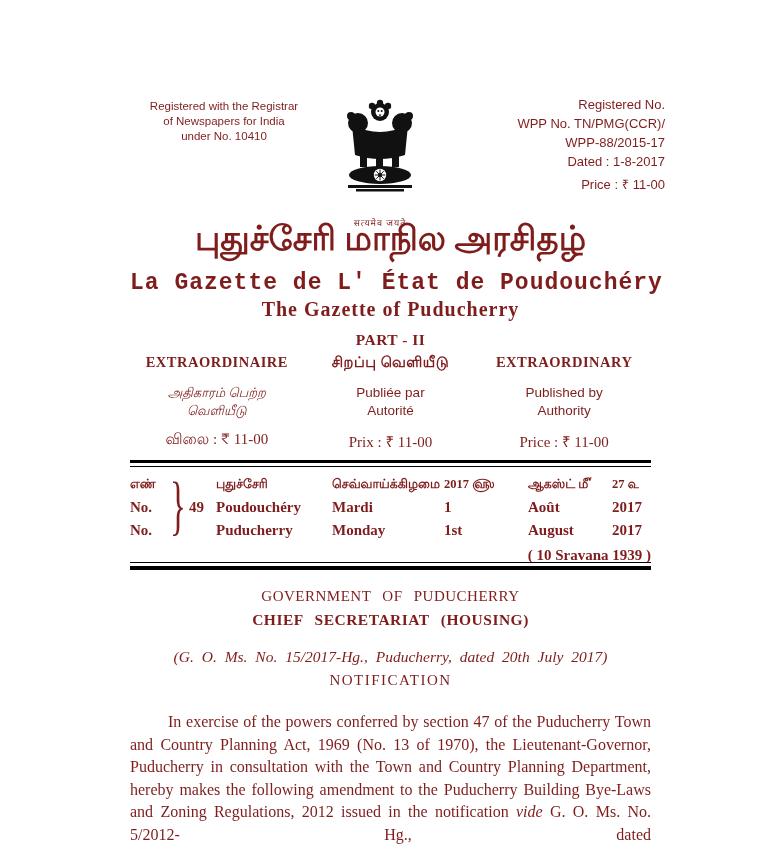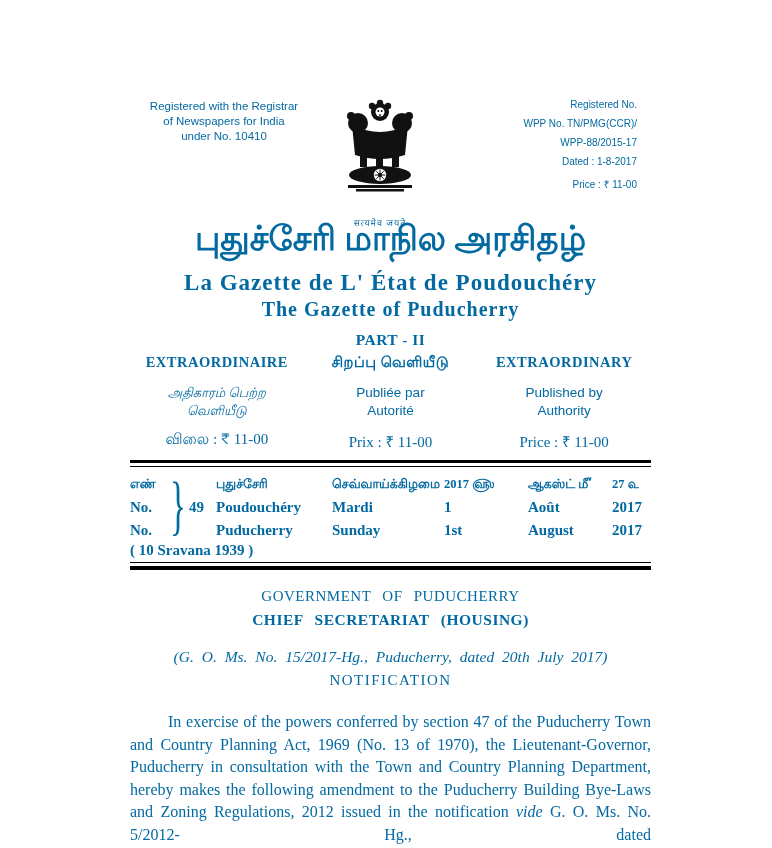--- a/index.html
+++ b/index.html
@@ -1,33 +1,33 @@
 <!DOCTYPE html>
 <html><head>
 <meta charset="utf-8">
 <style>
   html,body{margin:0;padding:0;background:#ffffff;}
-  .page{position:relative;width:772px;height:848px;background:#ffffff;color:#0369a1;
+  .page{position:relative;width:772px;height:848px;background:#ffffff;color:#7f1d1d;
         font-family:"Liberation Serif",serif;overflow:hidden;}
 
   .abs{position:absolute;}
 
   
   .registrar{left:133px;top:99px;width:182px;text-align:center;
              font-family:"Liberation Sans",sans-serif;font-size:11.5px;line-height:15px;}
   .emblem-wrap{left:332px;top:99px;width:96px;text-align:center;}
   .emblem-motto{font-size:9px;margin-top:15px;letter-spacing:1px;}
-  .registration{right:135px;top:95px;width:260px;text-align:right;
-                font-family:"Liberation Sans",sans-serif;font-size:10px;line-height:19px;}
+  .registration{right:107px;top:95px;width:260px;text-align:right;
+                font-family:"Liberation Sans",sans-serif;font-size:13px;line-height:19px;}
   .registration .price-line{margin-top:4px;}
 
   
   .center-band{left:130px;width:521px;text-align:center;white-space:nowrap;}
   .title-ta{top:219px;font-size:34px;font-weight:bold;line-height:40px;}
-  .title-fr{top:270px;font-size:23px;font-weight:bold;letter-spacing:1px;}
+  .title-fr{top:270px;font-size:23px;font-weight:bold;letter-spacing:1px;font-family:Liberation Mono, monospace;}
   .title-en{top:298px;font-size:20px;font-weight:bold;letter-spacing:1px;}
   .part-label{top:331px;font-size:15.5px;font-weight:bold;letter-spacing:0.5px;}
 
   
   .grid3{left:130px;width:521px;display:grid;grid-template-columns:1fr 1fr 1fr;text-align:center;}
   .type-row{top:354px;font-size:14.5px;font-weight:bold;letter-spacing:0.5px;}
   .auth-row{top:384px;font-family:"Liberation Sans",sans-serif;font-size:13.5px;line-height:18px;}
   .auth-ta{font-family:"Liberation Serif",serif;font-style:italic;font-size:13px;}
   .price-row{top:431px;font-size:15px;}
 
@@ -41,21 +41,21 @@
   
   .issue-table{left:130px;top:473px;width:521px;font-weight:bold;font-size:15px;}
   .irow{display:grid;grid-template-columns:46px 40px 116px 112px 74px 94px 39px;
         height:23px;align-items:center;}
   .irow .ta{font-size:12.5px;}
   .cell{white-space:nowrap;}
   .c-num{padding-left:13px;}
   .c-month{padding-left:10px;}
   .brace{position:absolute;left:40px;top:-3px;font-size:66px;line-height:70px;
          font-weight:normal;transform:scaleX(0.5);transform-origin:left center;}
-  .saka{text-align:left;font-size:15px;}
+  .saka{text-align:right;margin-top:5px;font-size:15px;}
 
   
   .gov-line{top:588px;font-size:15px;word-spacing:7px;letter-spacing:0.5px;}
   .dept-line{top:611px;font-size:15.5px;font-weight:bold;word-spacing:7px;letter-spacing:0.5px;}
   .go-line{top:640px;font-size:15.5px;font-style:italic;word-spacing:4px;margin-top:8px;}
   .notif-line{top:672px;font-size:15px;letter-spacing:1.5px;word-spacing:3px;}
   .para{left:130px;top:695px;width:521px;font-size:16px;line-height:22.5px;
         text-align:justify;text-align-last:justify;text-indent:38px;white-space:normal;}
   .vide{font-style:italic;}
 </style>
@@ -173,21 +173,21 @@
       <div class="cell">Mardi</div>
       <div class="cell">1</div>
       <div class="cell c-month">Août</div>
       <div class="cell">2017</div>
     </div>
 
     <div class="irow">
       <div class="cell">No.</div>
       <div class="cell c-num"></div>
       <div class="cell">Puducherry</div>
-      <div class="cell">Sunday</div>
+      <div class="cell">Monday</div>
       <div class="cell">1st</div>
       <div class="cell c-month">August</div>
       <div class="cell">2017</div>
     </div>
 
     <div class="saka">( 10 Sravana 1939 )</div>
   </div>
 
   <div class="abs rule rb1"></div>
   <div class="abs rule rb2"></div>

